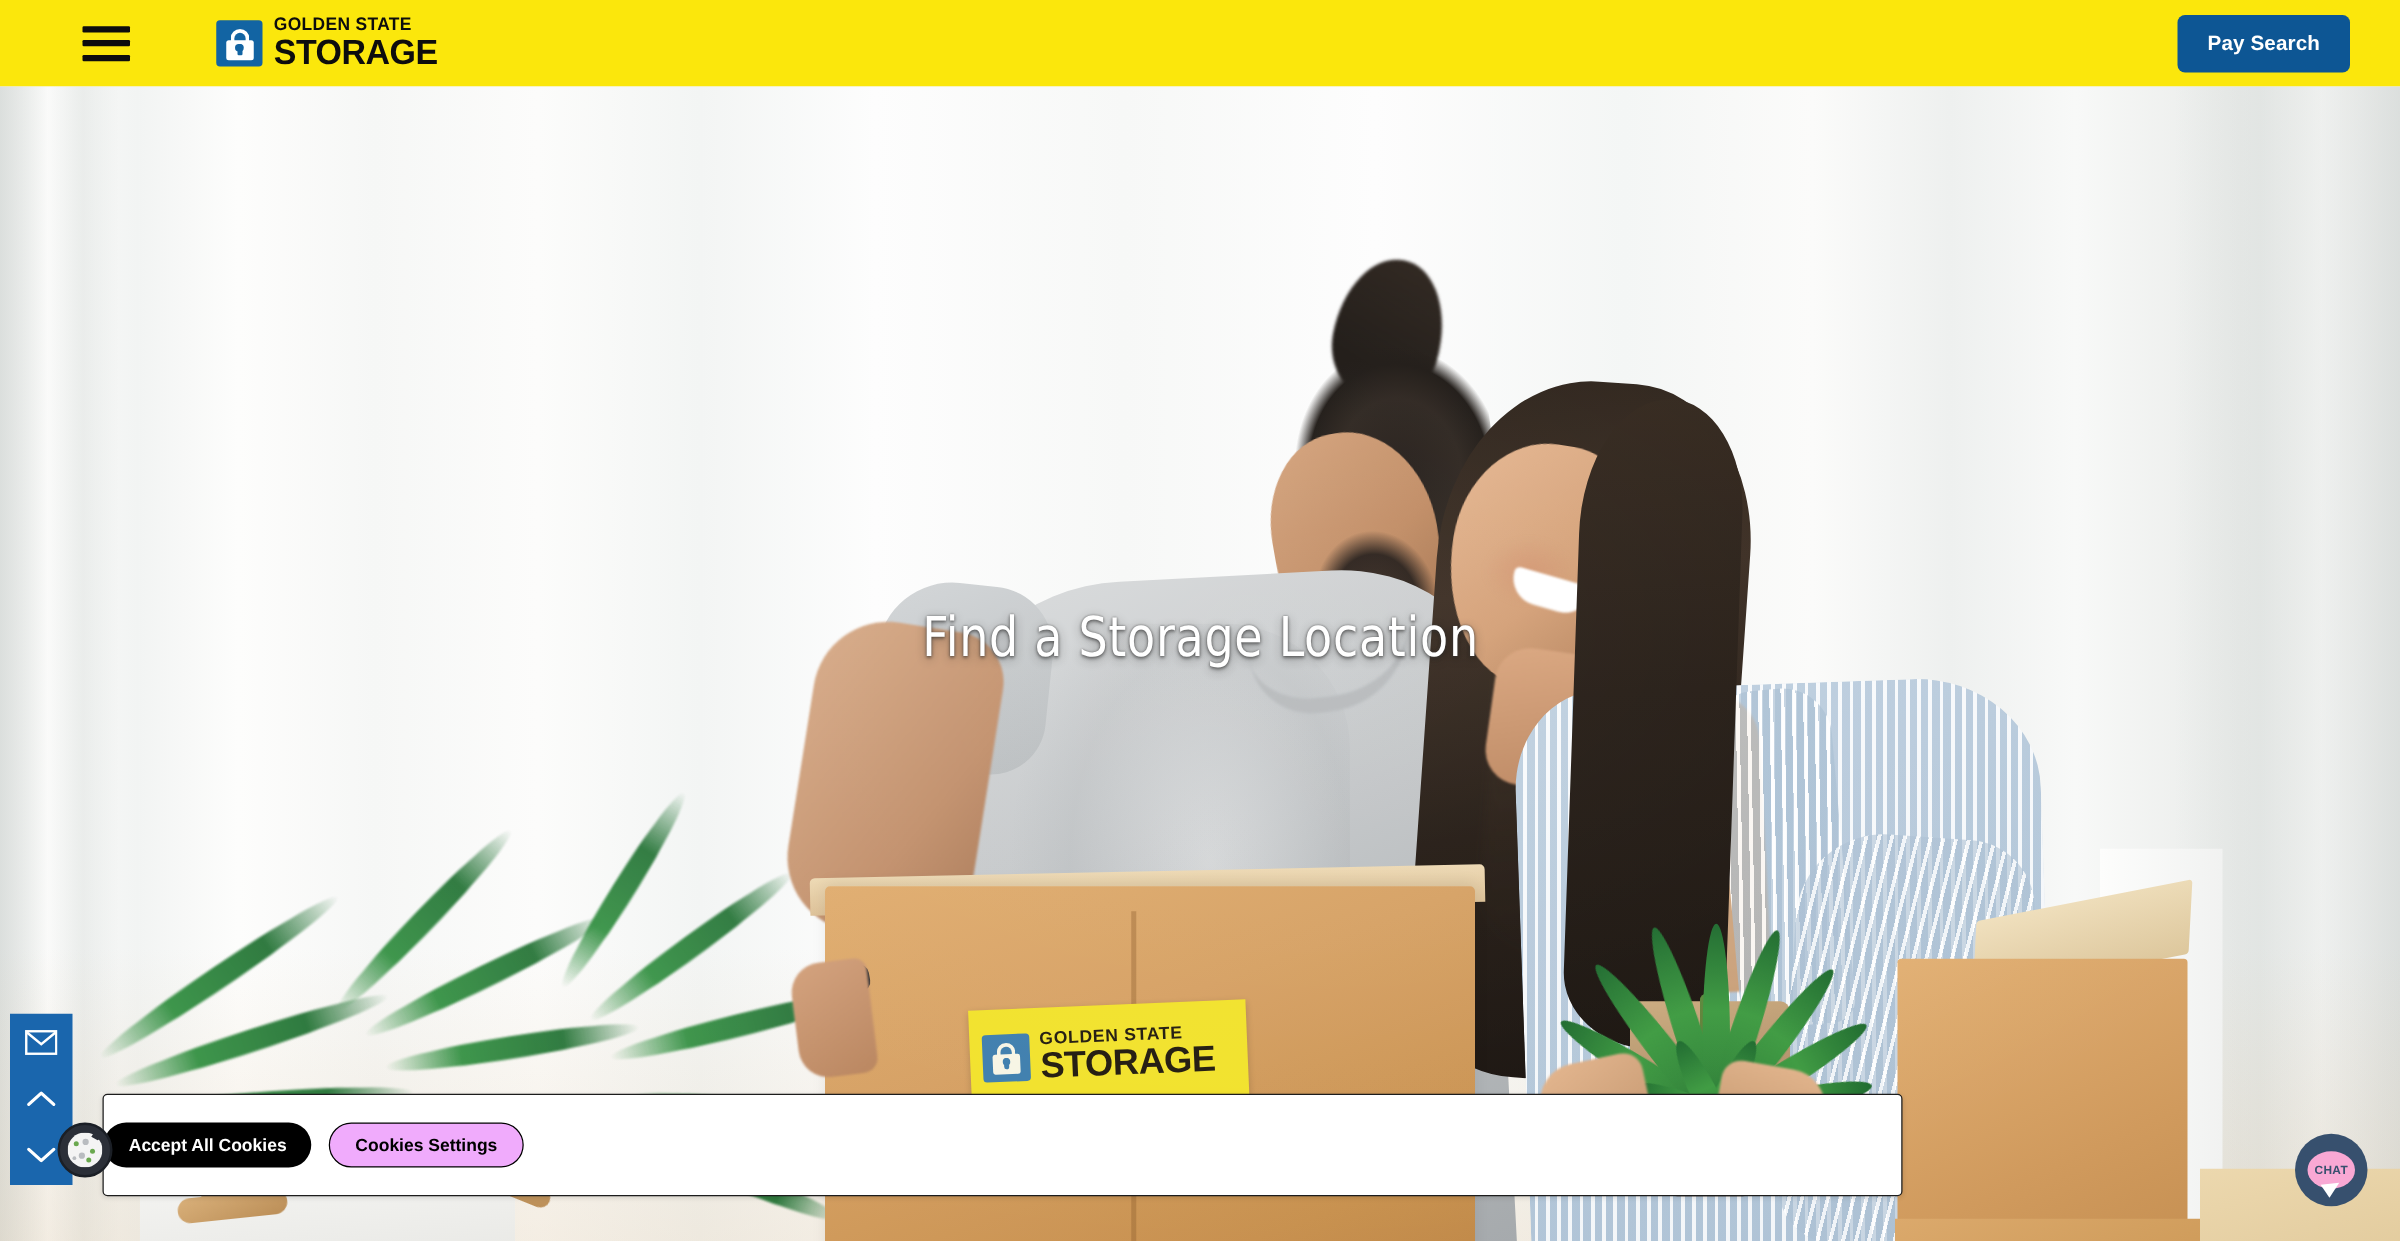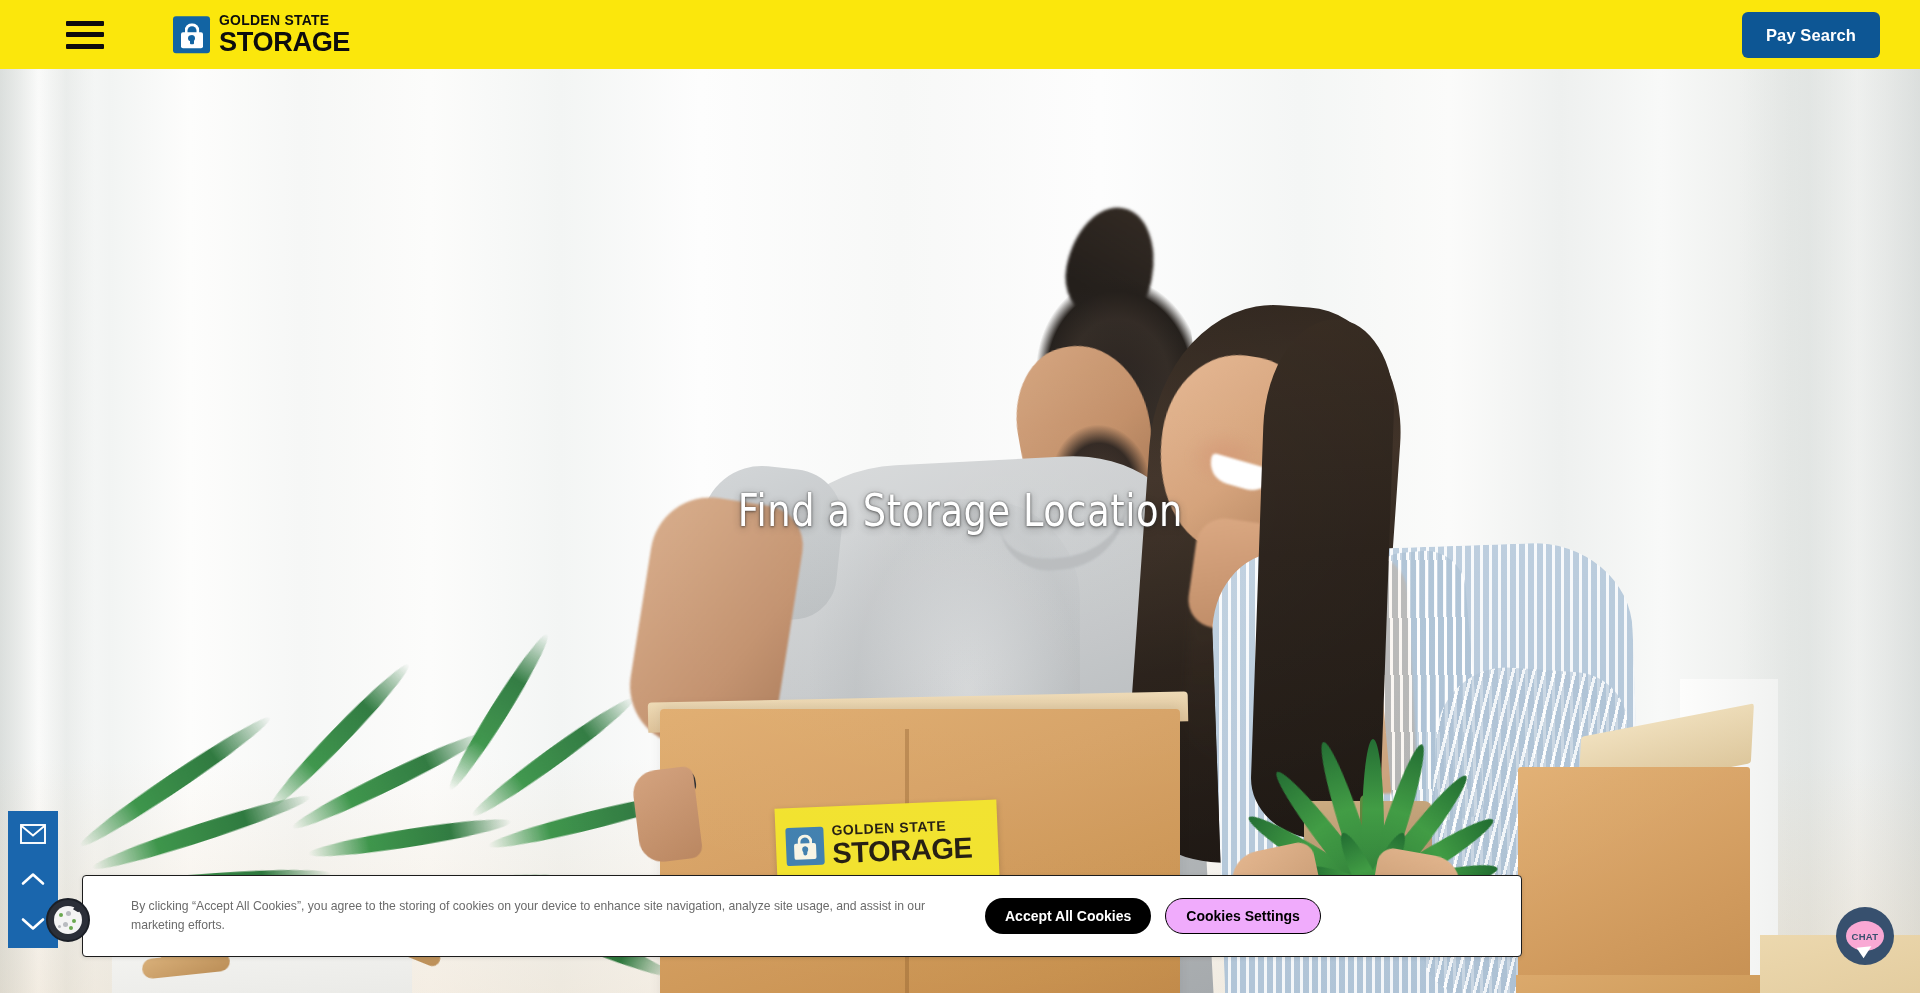--- a/index.html
+++ b/index.html
@@ -955,21 +955,20 @@
       <i class="g" style="left:5px;  top:7px;  width:4px; height:4px;"></i>
       <i style="left:12px; top:5px;  width:5px; height:5px;"></i>
       <i class="g" style="left:18px; top:13px; width:4px; height:4px;"></i>
       <i style="left:9px;  top:16px; width:5px; height:5px;"></i>
       <i class="g" style="left:15px; top:20px; width:4px; height:4px;"></i>
       <i style="left:4px;  top:19px; width:3px; height:3px;"></i>
     </div>
   </div>
 
   <div class="cookie-banner">
-    <p class="cookie-text">By clicking “Accept All Cookies”, you agree to the storing of cookies on your device to enhance site navigation, analyze site usage, and assist in our marketing efforts.</p>
     <div class="cookie-actions">
       <button class="btn-accept">Accept All Cookies</button>
       <button class="btn-settings">Cookies Settings</button>
     </div>
   </div>
 
   <div class="chat-fab">
     <div class="chat-bubble">
       <span>CHAT</span>
     </div>

